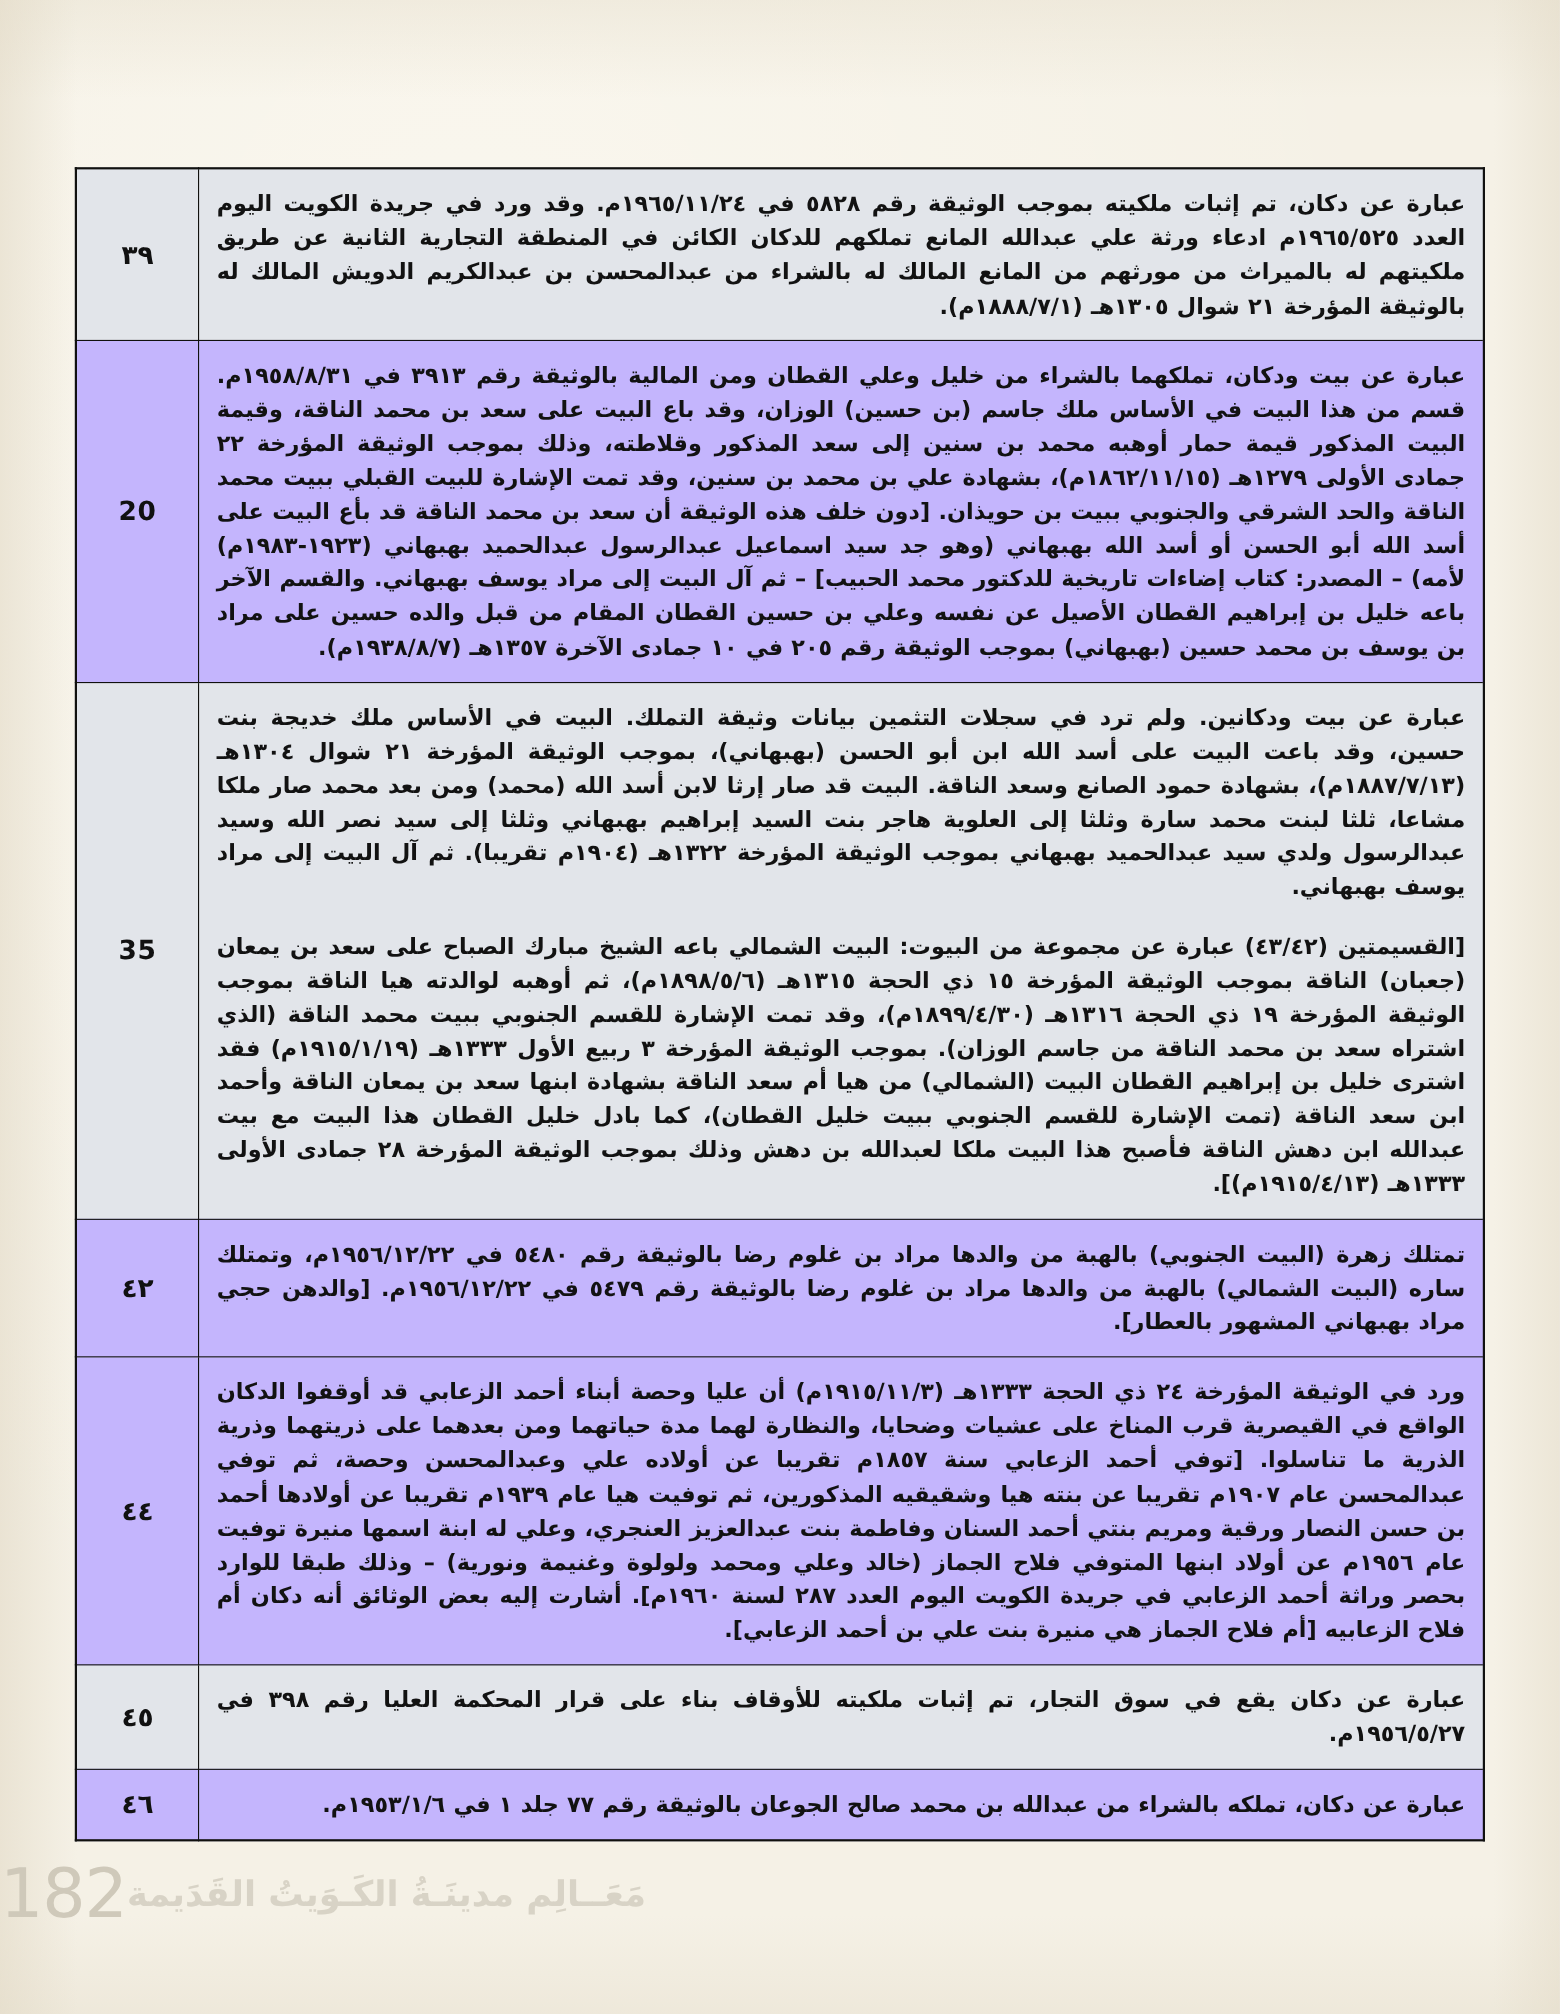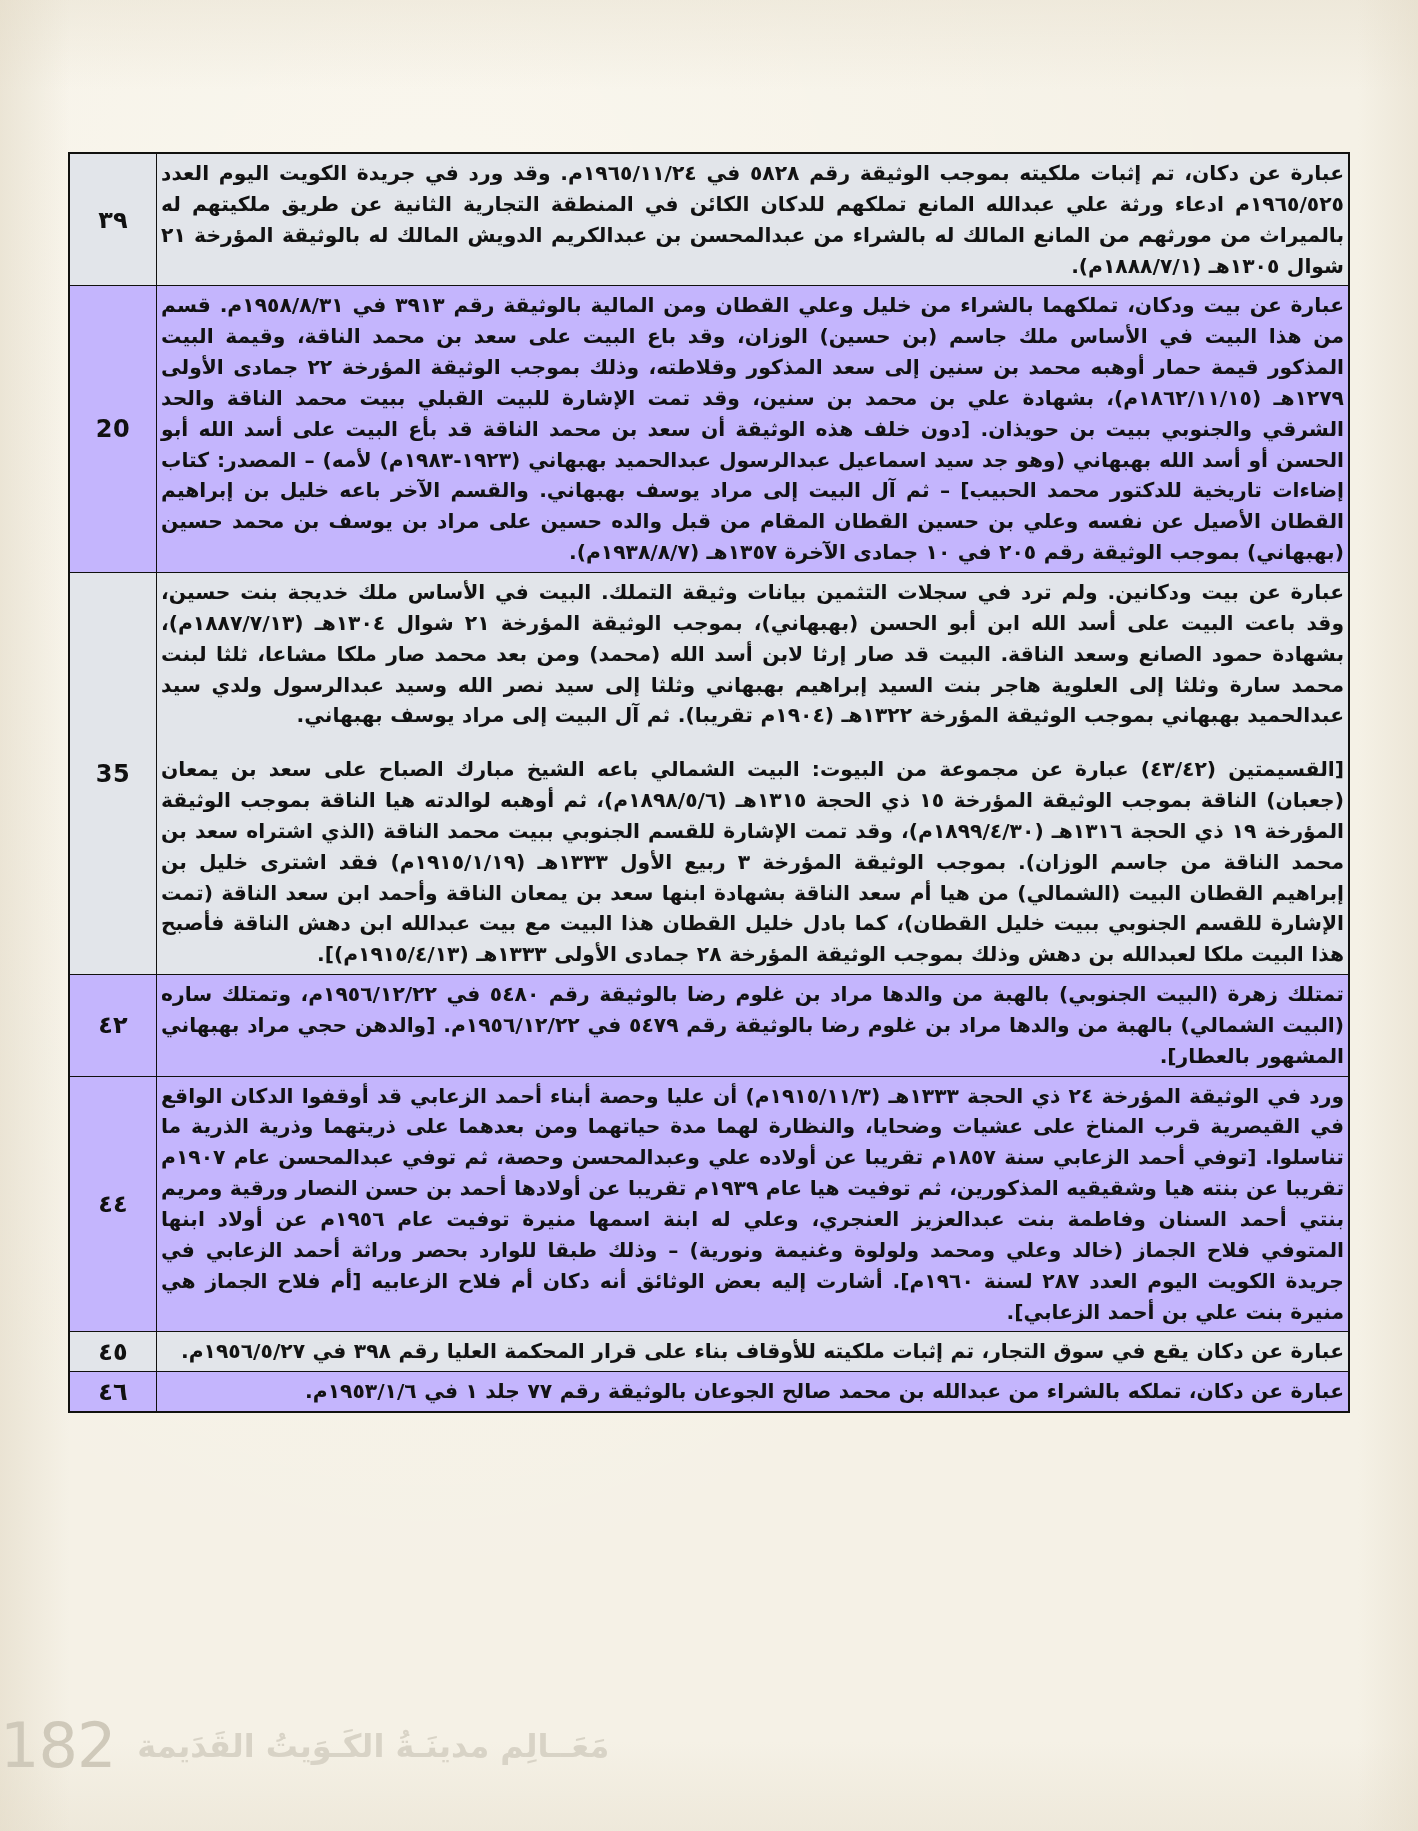--- a/index.html
+++ b/index.html
@@ -43,21 +43,21 @@
   table.records {
     width: 100%;
     border-collapse: collapse;
     table-layout: fixed;
     border: 2px solid #11110f;
     background: #e4e6ea;
   }
   table.records td {
     border: 1.6px solid #11110f;
     vertical-align: middle;
-    padding: 4px;
+    padding: 16px;
   }
   td.cell-text {
     padding: 9px 13px 11px 13px;
     text-align: justify;
     text-align-last: right;
     direction: rtl;
   }
   td.cell-num {
     width: 78px;
     text-align: center;
@@ -78,30 +78,29 @@
     margin: 0;
     word-spacing: 0.4px;
   }
   .para + .para {
     margin-top: 23px;
   }
 
   
   .footer {
     position: absolute;
-    bottom: 40px;
+    bottom: 64px;
     left: 0;
     right: 0;
     height: 90px;
     display: flex;
     flex-direction: row-reverse;
     align-items: center;
     justify-content: flex-start;
     padding-right: 88px;
-    gap: 22px;
   }
   .page-number {
     font-family: "DejaVu Sans", "Liberation Sans", sans-serif;
     font-size: 62px;
     font-weight: 400;
     color: #cfc9ba;
     letter-spacing: -1px;
     line-height: 1;
   }
   .footer-title {

